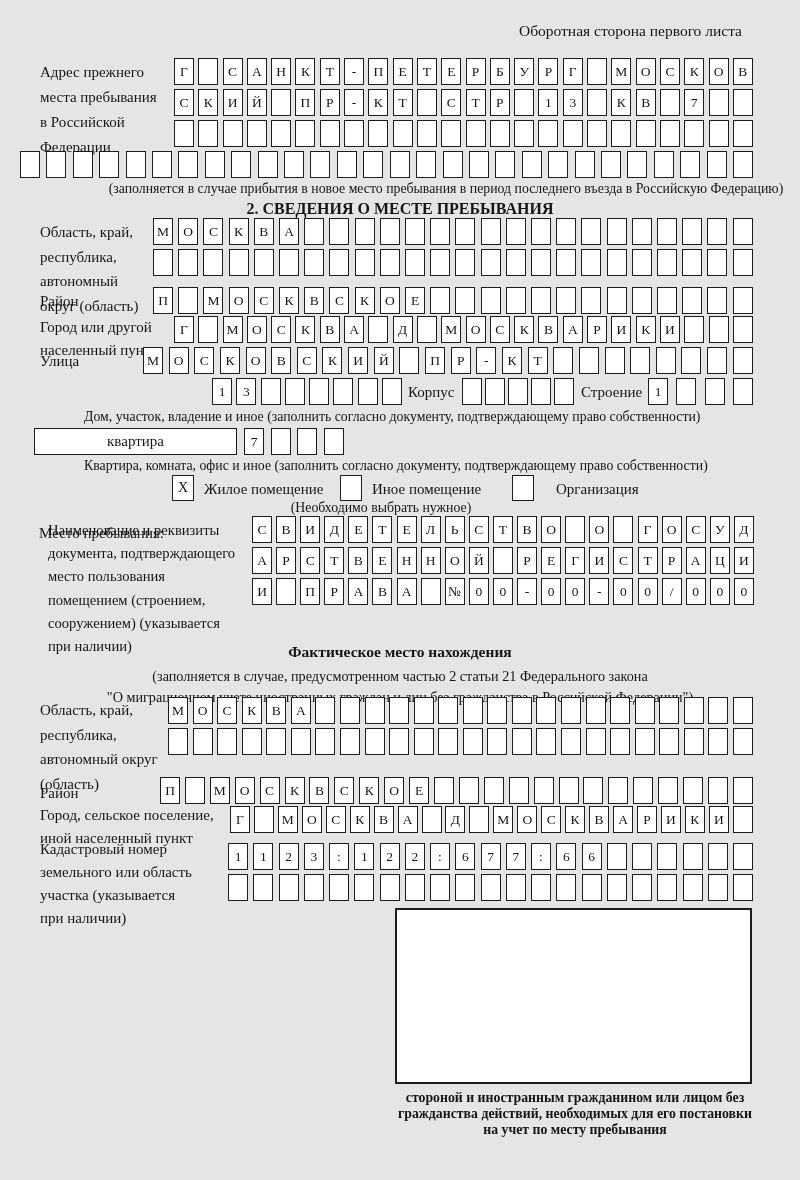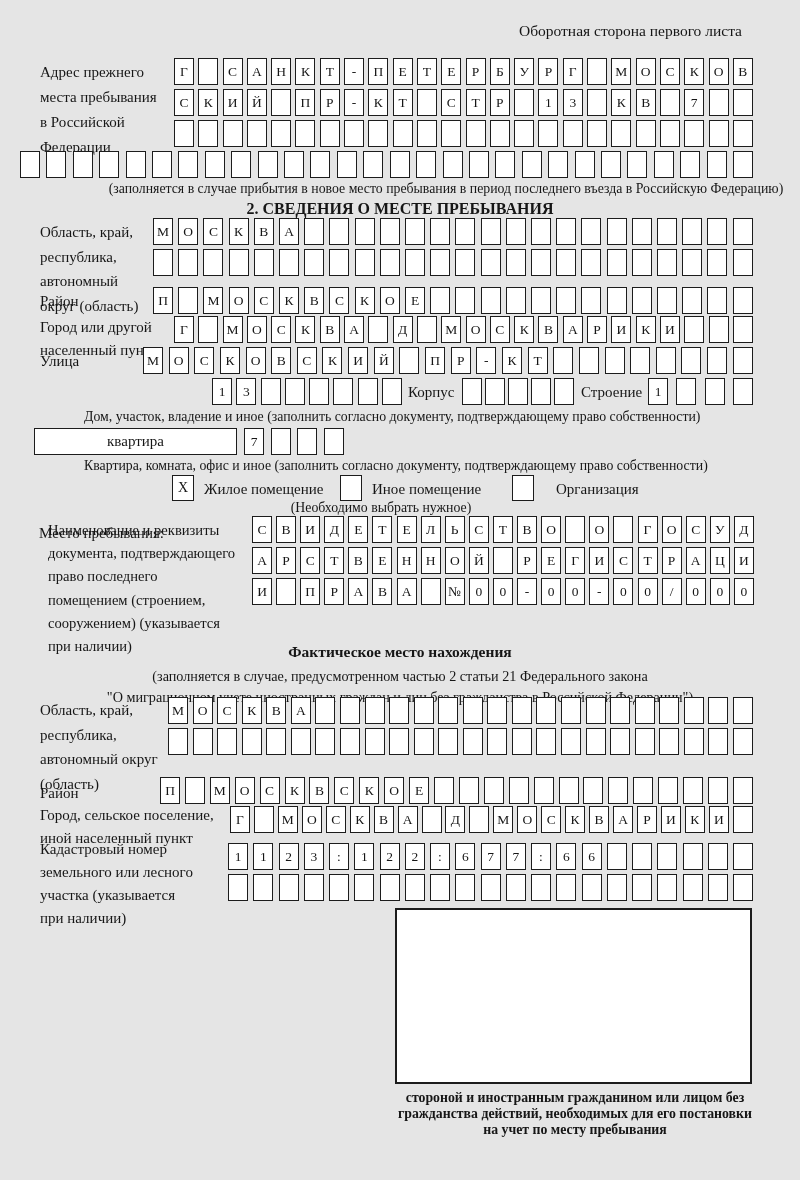--- a/index.html
+++ b/index.html
@@ -335,21 +335,21 @@
   <div class="abs lbl" style="left:204px;top:477px;">Жилое помещение</div>
   <div class="cb" style="left:340px;top:475px;"></div>
   <div class="abs lbl" style="left:372px;top:477px;">Иное помещение</div>
   <div class="cb" style="left:512px;top:475px;"></div>
   <div class="abs lbl" style="left:556px;top:477px;">Организация</div>
   <div class="abs small" style="left:230px;top:500px;width:210px;text-align:center;">(Необходимо выбрать нужное)</div>
 
   <div class="abs lines lh232" style="left:38px;top:519px;font-size:14.6px;margin-left:10px;">
       <div>Наименование и реквизиты</div>
       <div>документа, подтверждающего</div>
-      <div>право последнего</div>
+      <div>место пользования</div>
       <div>помещением (строением,</div>
       <div>сооружением) (указывается</div>
       <div>при наличии)</div>
     </div>
   <div class="cellrow" style="left:252px;top:516px;width:502px;">
       <span class="cell">С</span>
       <span class="cell">В</span>
       <span class="cell">И</span>
       <span class="cell">Д</span>
       <span class="cell">Е</span>
@@ -534,21 +534,21 @@
       <span class="cell">А</span>
       <span class="cell">Р</span>
       <span class="cell">И</span>
       <span class="cell">К</span>
       <span class="cell">И</span>
       <span class="cell"></span>
     </div>
 
   <div class="abs lbl lines lh23" style="left:40px;top:838px;">
       <div>Кадастровый номер</div>
-      <div>земельного или лесного</div>
+      <div>земельного или область</div>
       <div>участка (указывается</div>
       <div>при наличии)</div>
     </div>
   <div class="cellrow" style="left:228px;top:843px;width:525px;">
       <span class="cell">1</span>
       <span class="cell">1</span>
       <span class="cell">2</span>
       <span class="cell">3</span>
       <span class="cell">:</span>
       <span class="cell">1</span>

